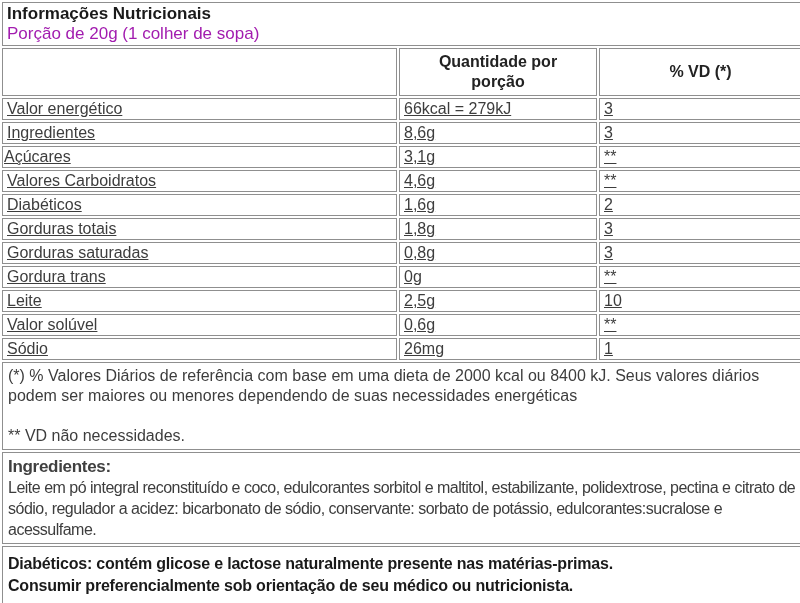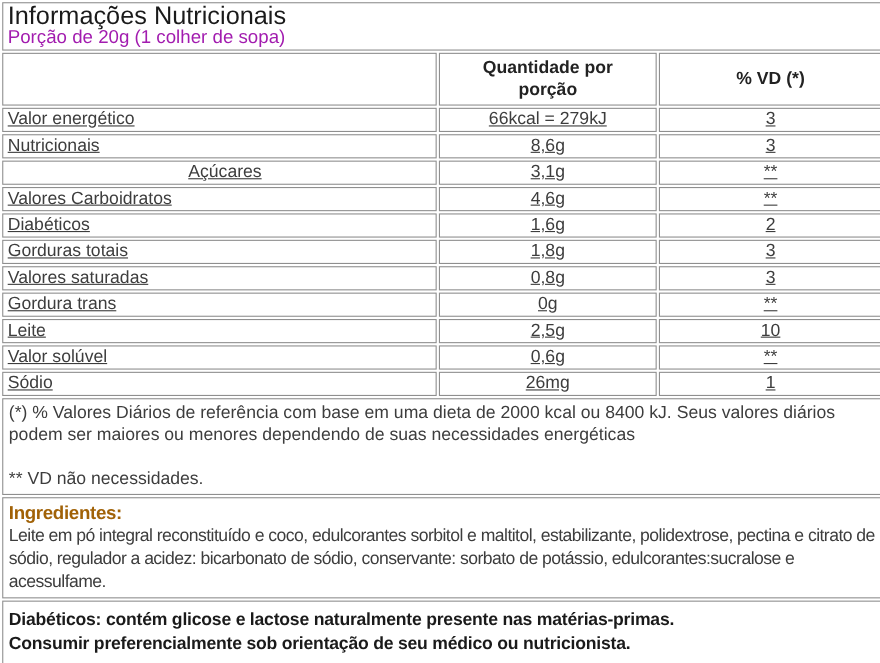--- a/index.html
+++ b/index.html
@@ -25,22 +25,22 @@
     font-size: 16px;
     vertical-align: middle;
     overflow: hidden;
   }
   
   td.title-cell {
     padding: 1px 4px;
     line-height: 20px;
   }
   .label-title {
-    font-weight: normal;
-    font-size: 23px;
+    font-weight: bold;
+    font-size: 17px;
     color: #1a1a1a;
   }
   .serving {
     font-size: 17px;
     color: #a21caf;
   }
   
   th.col-hdr {
     font-weight: bold;
     color: #222222;
@@ -53,40 +53,40 @@
   .hdr-wrap { max-width: 150px; margin: 0 auto; text-align: center; }
   
   td.data {
     height: 20px;
     line-height: 20px;
     padding: 0 4px;
     white-space: nowrap;
     text-decoration: underline;
   }
   td.name-col { text-align: left; }
-  td.name-col.indent { padding-left: 14px; text-align: center; }
-  td.val-col { text-align: center; }
+  td.name-col.indent { padding-left: 1px; }
+  td.val-col { }
   
   td.footnote-cell {
     padding: 3px 5px;
     line-height: 20px;
     vertical-align: top;
   }
   .footnote-gap { height: 20px; }
   
   td.ingredients-cell {
     padding: 3px 5px;
     line-height: 21px;
     vertical-align: top;
     letter-spacing: -0.5px;
   }
   .ingredients-heading {
     font-weight: bold;
     font-size: 17px;
-    color: #a16207;
+    color: #404040;
     letter-spacing: -0.3px;
   }
   
   td.diabetics-cell {
     padding: 6px 5px;
     line-height: 22px;
     vertical-align: top;
     font-weight: bold;
     color: #1a1a1a;
     letter-spacing: -0.2px;
@@ -117,21 +117,21 @@
     </th>
     <th class="col-hdr">% VD (*)</th>
   </tr>
 
   <tr>
     <td class="data name-col">Valor energético</td>
     <td class="data val-col">66kcal = 279kJ</td>
     <td class="data val-col">3</td>
   </tr>
   <tr>
-    <td class="data name-col">Nutricionais</td>
+    <td class="data name-col">Ingredientes</td>
     <td class="data val-col">8,6g</td>
     <td class="data val-col">3</td>
   </tr>
   <tr>
     <td class="data name-col indent">Açúcares</td>
     <td class="data val-col">3,1g</td>
     <td class="data val-col">**</td>
   </tr>
   <tr>
     <td class="data name-col">Valores Carboidratos</td>
@@ -142,21 +142,21 @@
     <td class="data name-col">Diabéticos</td>
     <td class="data val-col">1,6g</td>
     <td class="data val-col">2</td>
   </tr>
   <tr>
     <td class="data name-col">Gorduras totais</td>
     <td class="data val-col">1,8g</td>
     <td class="data val-col">3</td>
   </tr>
   <tr>
-    <td class="data name-col">Valores saturadas</td>
+    <td class="data name-col">Gorduras saturadas</td>
     <td class="data val-col">0,8g</td>
     <td class="data val-col">3</td>
   </tr>
   <tr>
     <td class="data name-col">Gordura trans</td>
     <td class="data val-col">0g</td>
     <td class="data val-col">**</td>
   </tr>
   <tr>
     <td class="data name-col">Leite</td>

